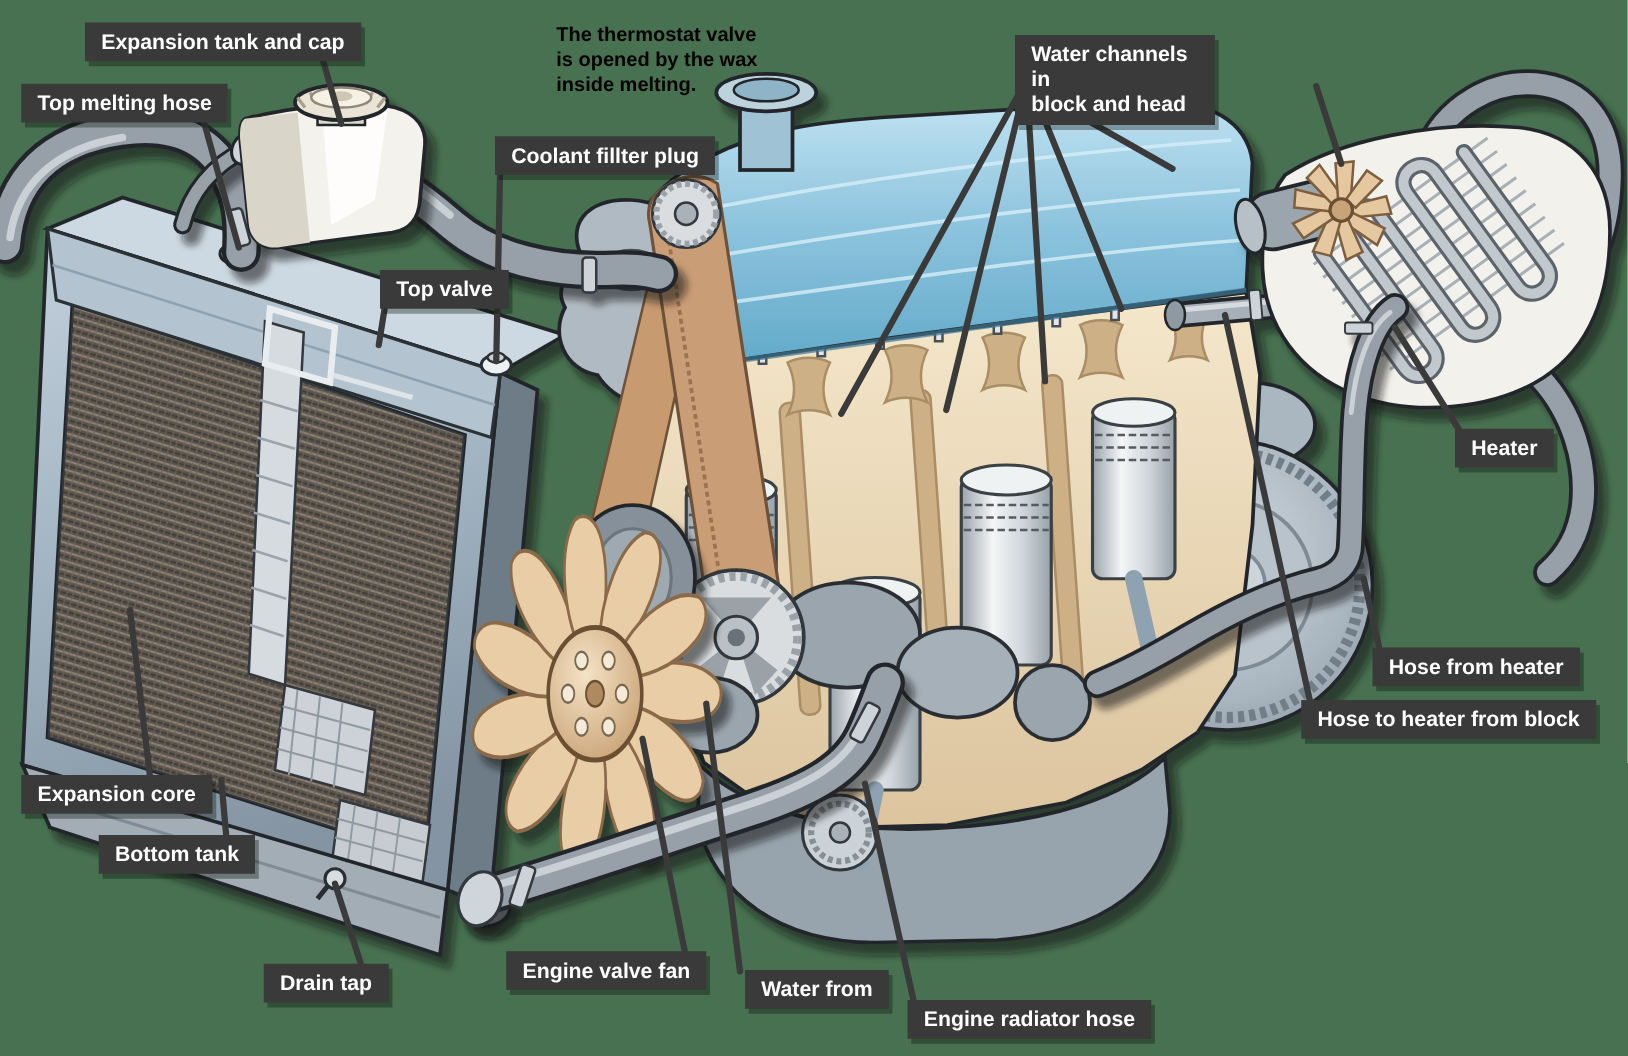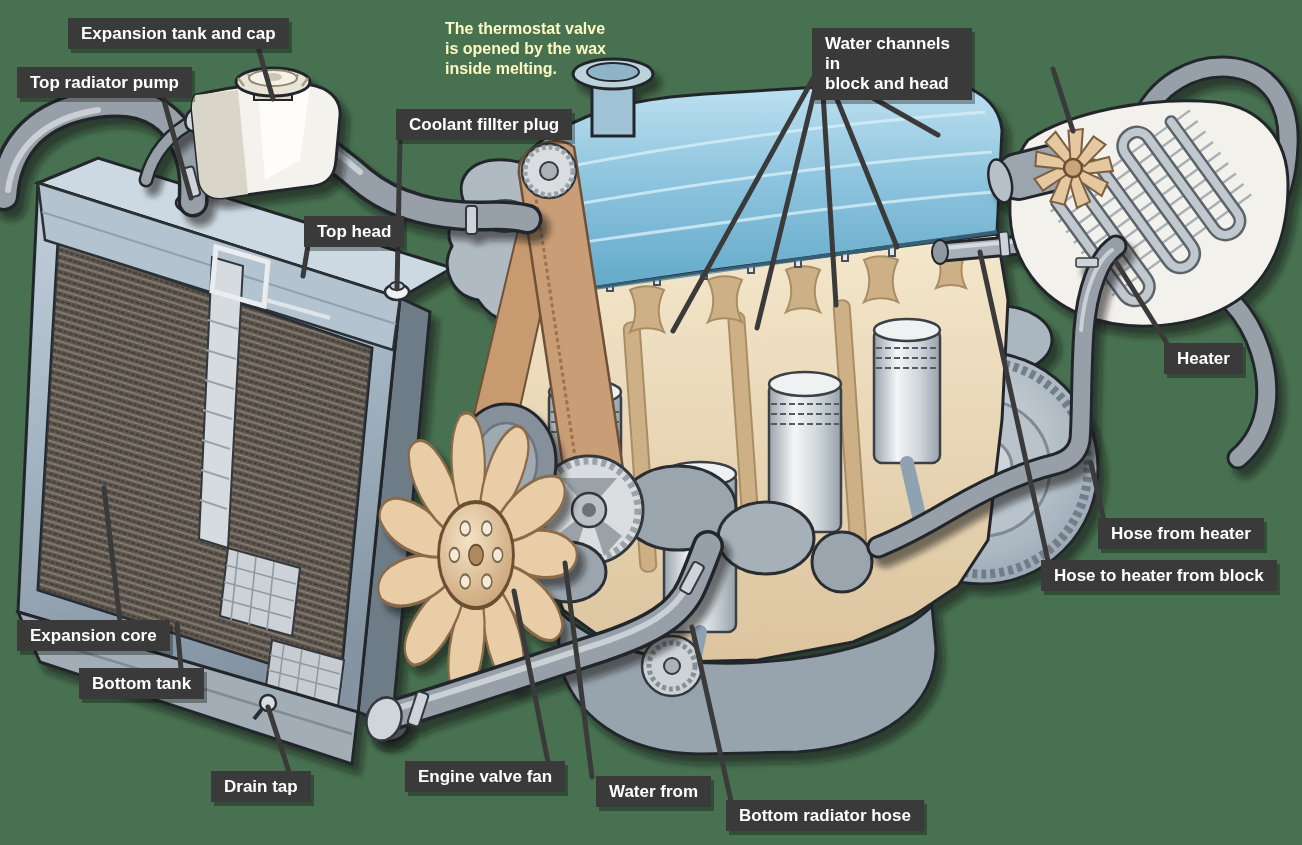--- a/index.html
+++ b/index.html
@@ -18,21 +18,21 @@
     font:bold 17px/19px "Liberation Sans",sans-serif;
     padding:6px 13px;
     white-space:nowrap;
     box-shadow:3px 4px 0 rgba(10,16,10,0.35);
     z-index:5;
   }
   .label.multiline{white-space:normal;width:134px;line-height:20px;}
   .note{
     position:absolute;
     left:445px;top:19px;width:180px;
-    color:#fef9c3;
+    color:#000000;
     font:bold 16px/20px "Liberation Sans",sans-serif;
     z-index:5;
   }
 </style>
 </head>
 <body>
 
 <div class="stage">
 
 <svg width="1302" height="845" viewBox="0 0 1302 845">
@@ -411,30 +411,30 @@
   </g>
 </svg>
 
 <div class="note">
   <span style="display:block">The thermostat valve</span>
   <span style="display:block">is opened by the wax</span>
   <span style="display:block">inside melting.</span>
 </div>
 
 <div class="label" style="left:68px;top:18px">Expansion tank and cap</div>
-<div class="label" style="left:17px;top:67px">Top radiator pump</div>
+<div class="label" style="left:17px;top:67px">Top melting hose</div>
 <div class="label" style="left:396px;top:109px">Coolant fillter plug</div>
-<div class="label" style="left:304px;top:216px">Top head</div>
+<div class="label" style="left:304px;top:216px">Top valve</div>
 <div class="label multiline" style="left:812px;top:28px">
   <span style="display:block">Water channels in</span>
   <span style="display:block">block and head</span>
 </div>
 <div class="label" style="left:1164px;top:343px">Heater</div>
 <div class="label" style="left:1098px;top:518px">Hose from heater</div>
 <div class="label" style="left:1041px;top:560px">Hose to heater from block</div>
 <div class="label" style="left:17px;top:620px">Expansion core</div>
 <div class="label" style="left:79px;top:668px">Bottom tank</div>
 <div class="label" style="left:211px;top:771px">Drain tap</div>
 <div class="label" style="left:405px;top:761px">Engine valve fan</div>
 <div class="label" style="left:596px;top:776px">Water from</div>
-<div class="label" style="left:726px;top:800px">Bottom radiator hose</div>
+<div class="label" style="left:726px;top:800px">Engine radiator hose</div>
 
 </div>
 
 </body></html>

